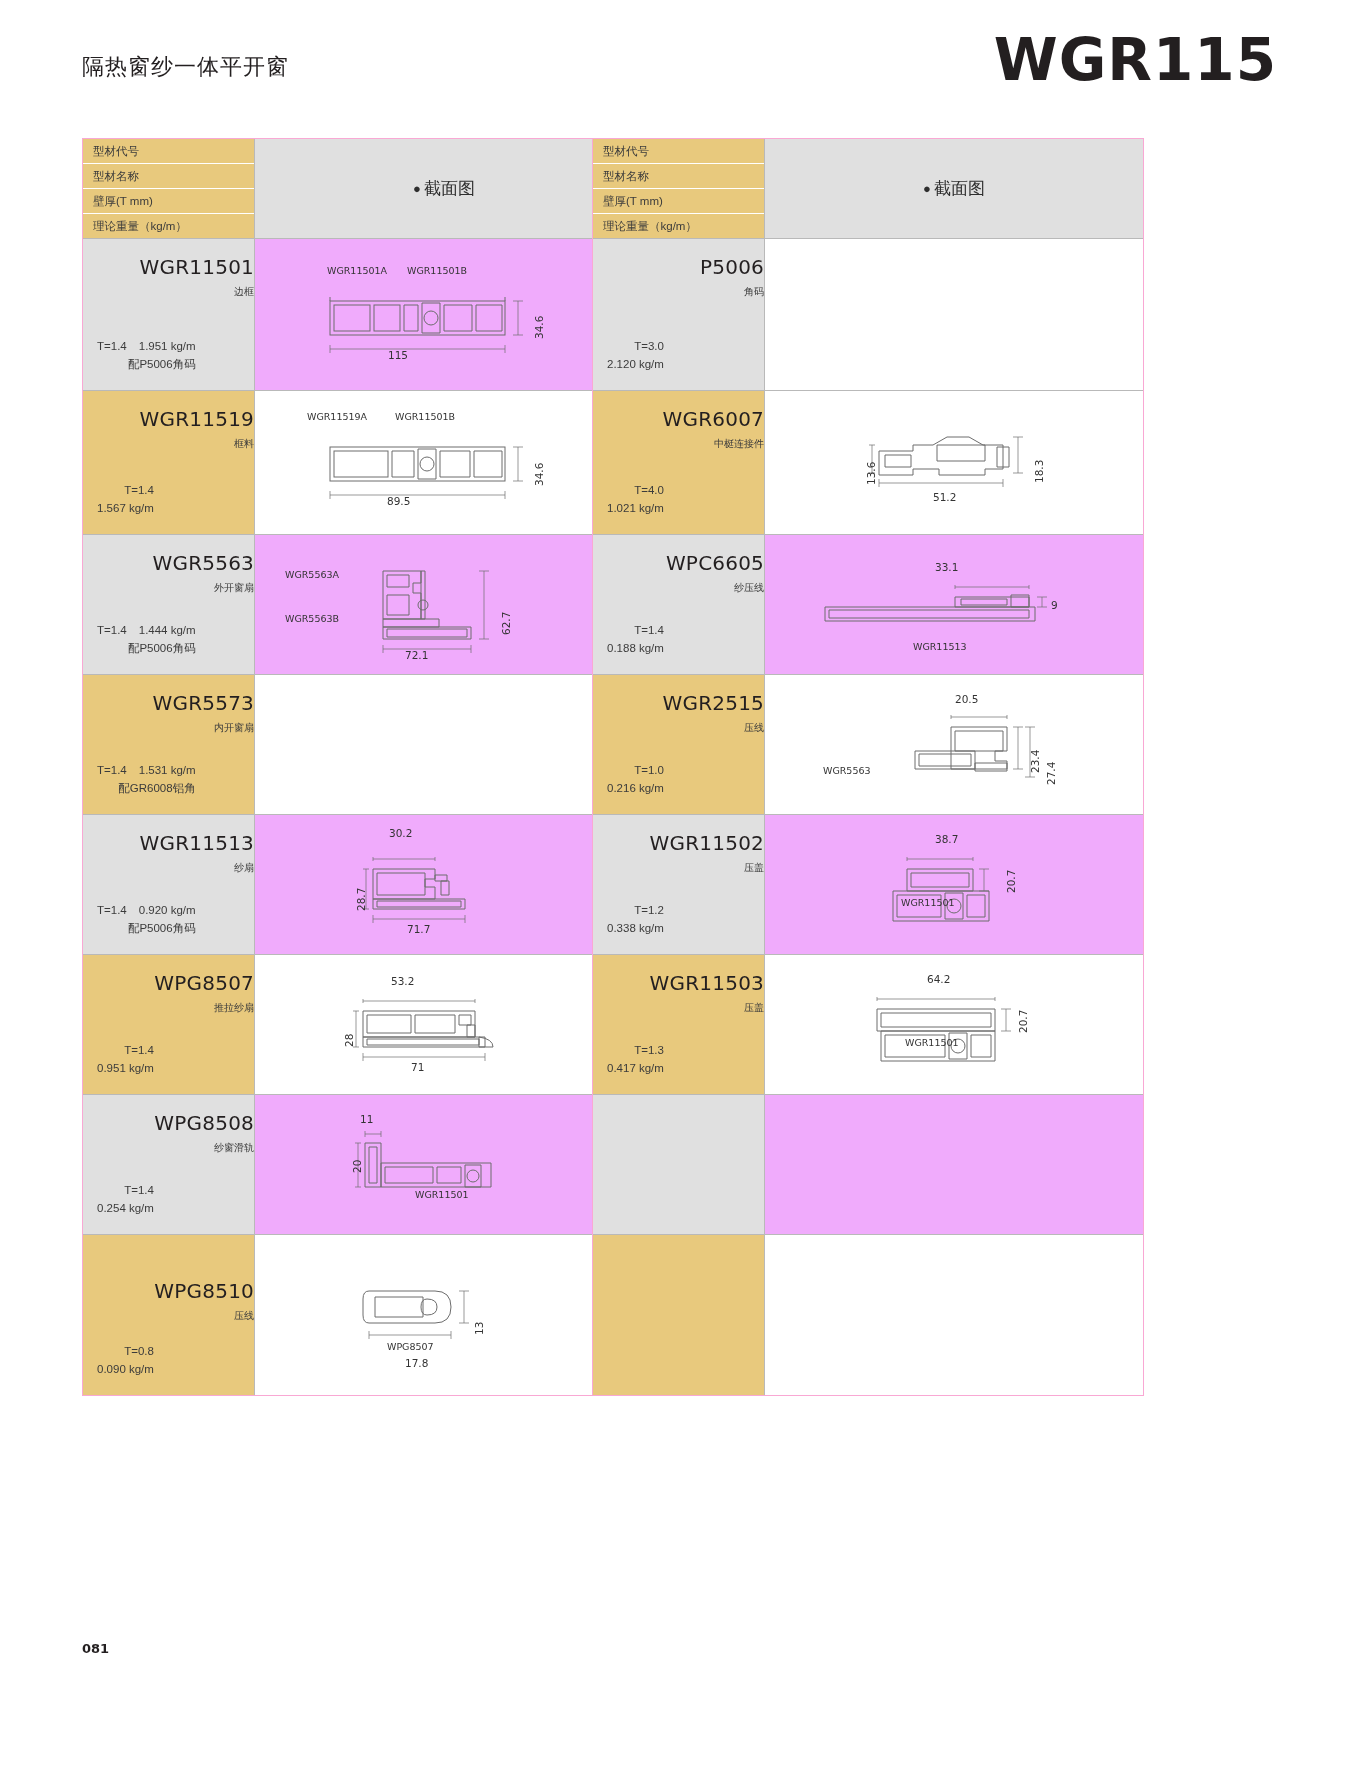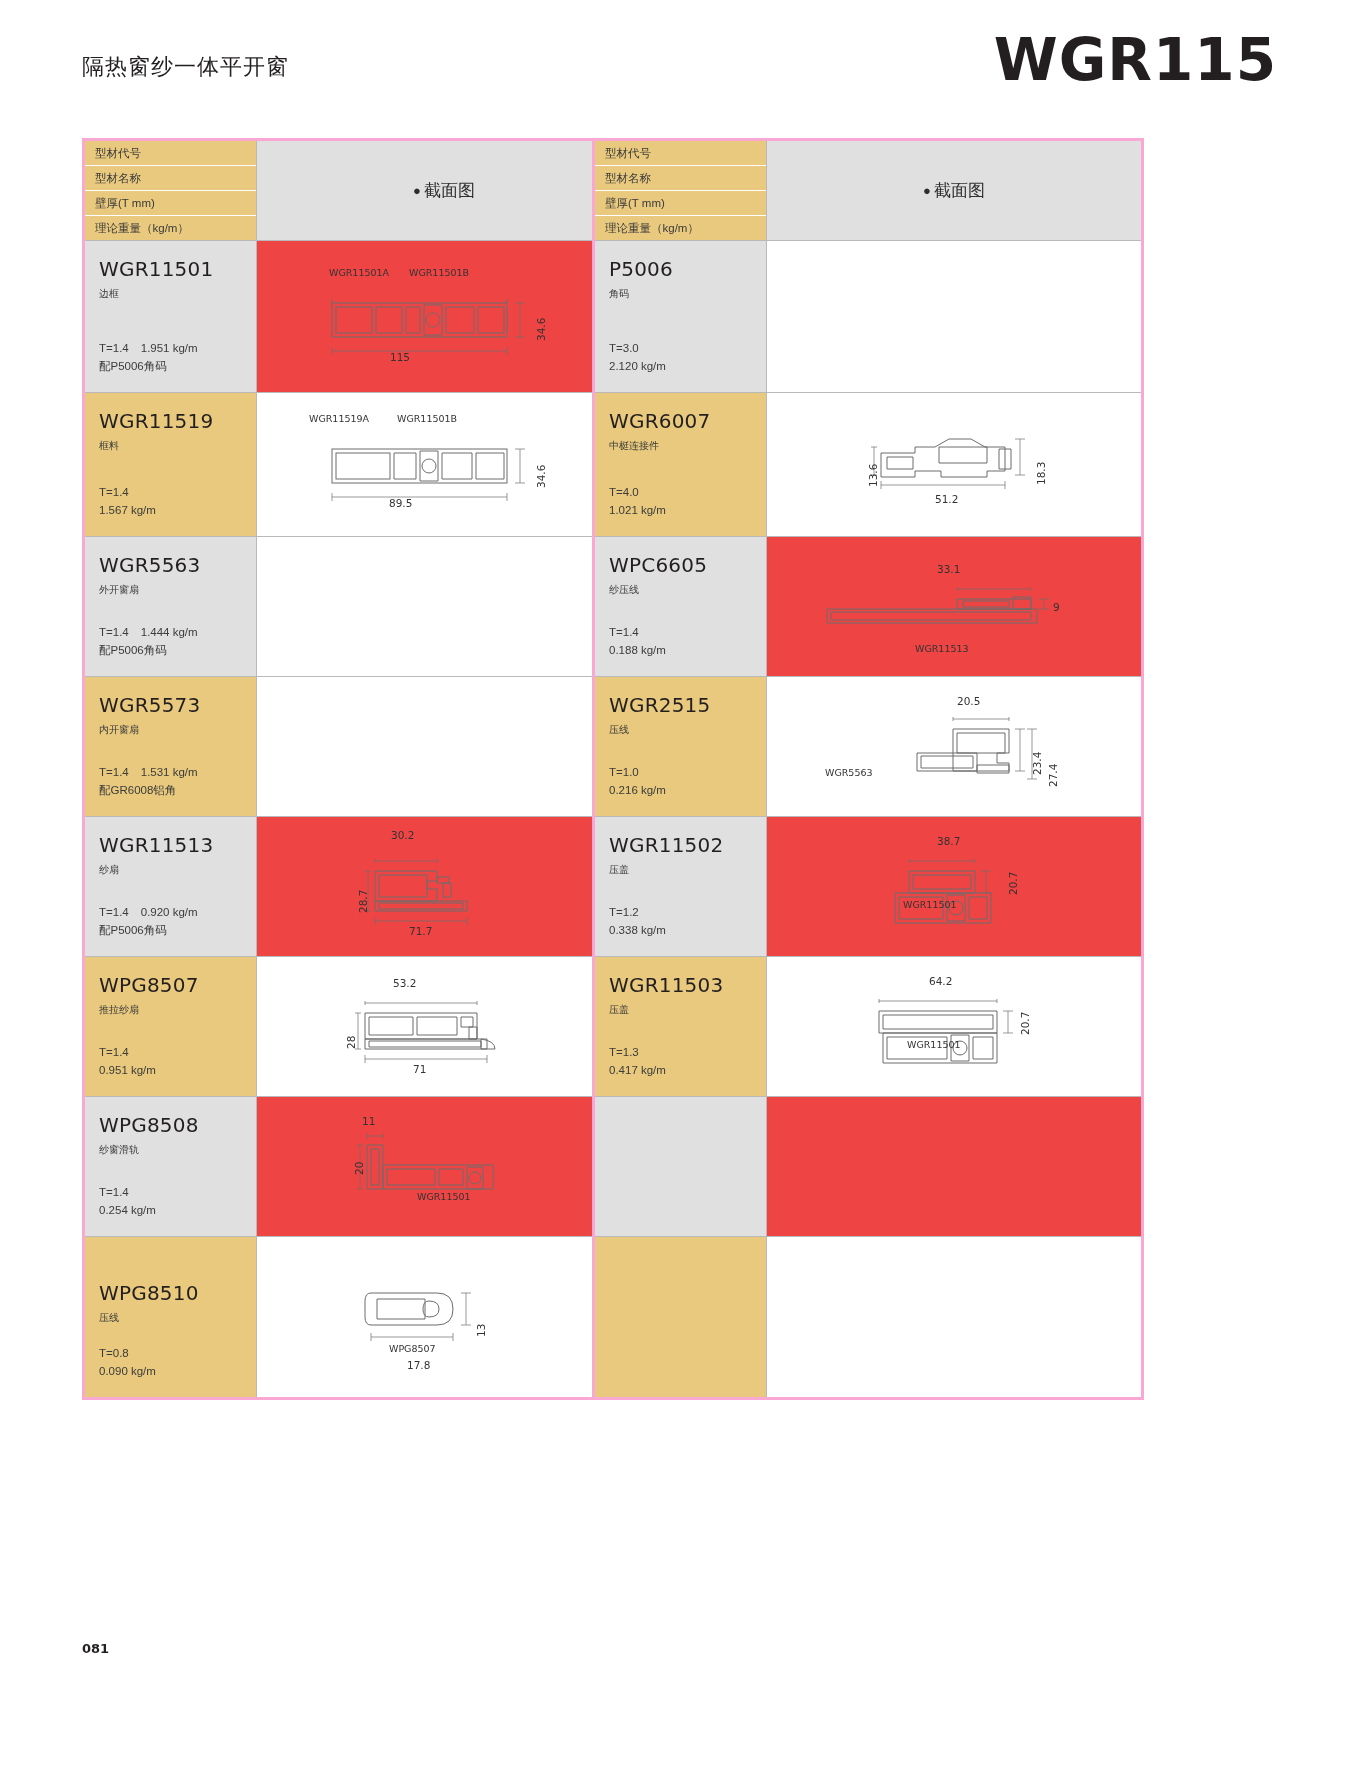--- a/index.html
+++ b/index.html
@@ -45,22 +45,23 @@
     font-weight: bold;
     letter-spacing: 1px;
     color: #231f20;
     font-family: "DejaVu Sans", sans-serif;
   }
   
   .col {
     position: absolute;
     top: 138px;
     width: 552px;
-    border: 3px solid #f9a8d4;
+    border: 1px solid #f9a8d4;
     box-sizing: border-box;
+    text-align: right;
   }
   .col-left { left: 82px; }
   .col-right { left: 592px; }
 
   .hdr-row {
     display: flex;
     height: 100px;
     border-bottom: 1px solid #b9b9b9;
     box-sizing: border-box;
   }
@@ -131,21 +132,21 @@
     line-height: 1.55;
   }
   .pspec .wline span + span { margin-left: 12px; }
   .pdraw {
     flex: 1;
     position: relative;
     background: #ffffff;
   }
   .tone-gray .pinfo { background: #e0e0e0; }
   .tone-gold .pinfo { background: #e8c97d; }
-  .tone-gray .pdraw { background: #ef4444; }
+  .tone-gray .pdraw { background: #f0abfc; }
   .tone-gold .pdraw { background: #ffffff; }
   .empty-row .pinfo { }
   .empty-row .pdraw { }
 
   
   .dw { position: absolute; }
   .lbl {
     position: absolute;
     font-size: 10.5px;
     color: #333;
@@ -265,20 +266,42 @@
 
     <div class="prow tone-gray" style="height:140px">
       <div class="pinfo">
         <div class="pcode">WGR5563</div>
         <div class="pname">外开窗扇</div>
         <div class="pspec">
           <div class="wline"><span>T=1.4</span><span>1.444 kg/m</span></div>
           <div><span>配P5006角码</span></div>
         </div>
       </div>
+      <div class="pdraw">
+        <div class="lbl sm" style="left:30px;top:34px">WGR5563A</div>
+        <div class="lbl sm" style="left:30px;top:78px">WGR5563B</div>
+        <svg class="dw" style="left:110px;top:26px" width="160" height="100" viewBox="0 0 160 100">
+          <g class="sect">
+            <path d="M18 10 h38 v12 h-8 v10 h8 v26 h-38 z"></path>
+            <path d="M22 14 h22 v12 h-22 z"></path>
+            <path d="M22 34 h22 v20 h-22 z"></path>
+            <path d="M18 58 h56 v8 h-56 z"></path>
+            <path d="M18 66 h88 v12 h-88 z"></path>
+            <path d="M22 68 h80 v8 h-80 z"></path>
+            <path d="M56 10 h4 v48 h-4 z"></path>
+            <circle cx="58" cy="44" r="5"></circle>
+          </g>
+          <g class="dim">
+            <path d="M114 10 h10 M114 78 h10 M119 10 v68"></path>
+            <path d="M18 84 v8 M106 84 v8 M18 88 h88"></path>
+          </g>
+        </svg>
+        <div class="lbl vert" style="left:245px;top:100px">62.7</div>
+        <div class="lbl" style="left:150px;top:114px">72.1</div>
+      </div>
     </div>
 
     <div class="prow tone-gold" style="height:140px">
       <div class="pinfo">
         <div class="pcode">WGR5573</div>
         <div class="pname">内开窗扇</div>
         <div class="pspec">
           <div class="wline"><span>T=1.4</span><span>1.531 kg/m</span></div>
           <div><span>配GR6008铝角</span></div>
         </div>

